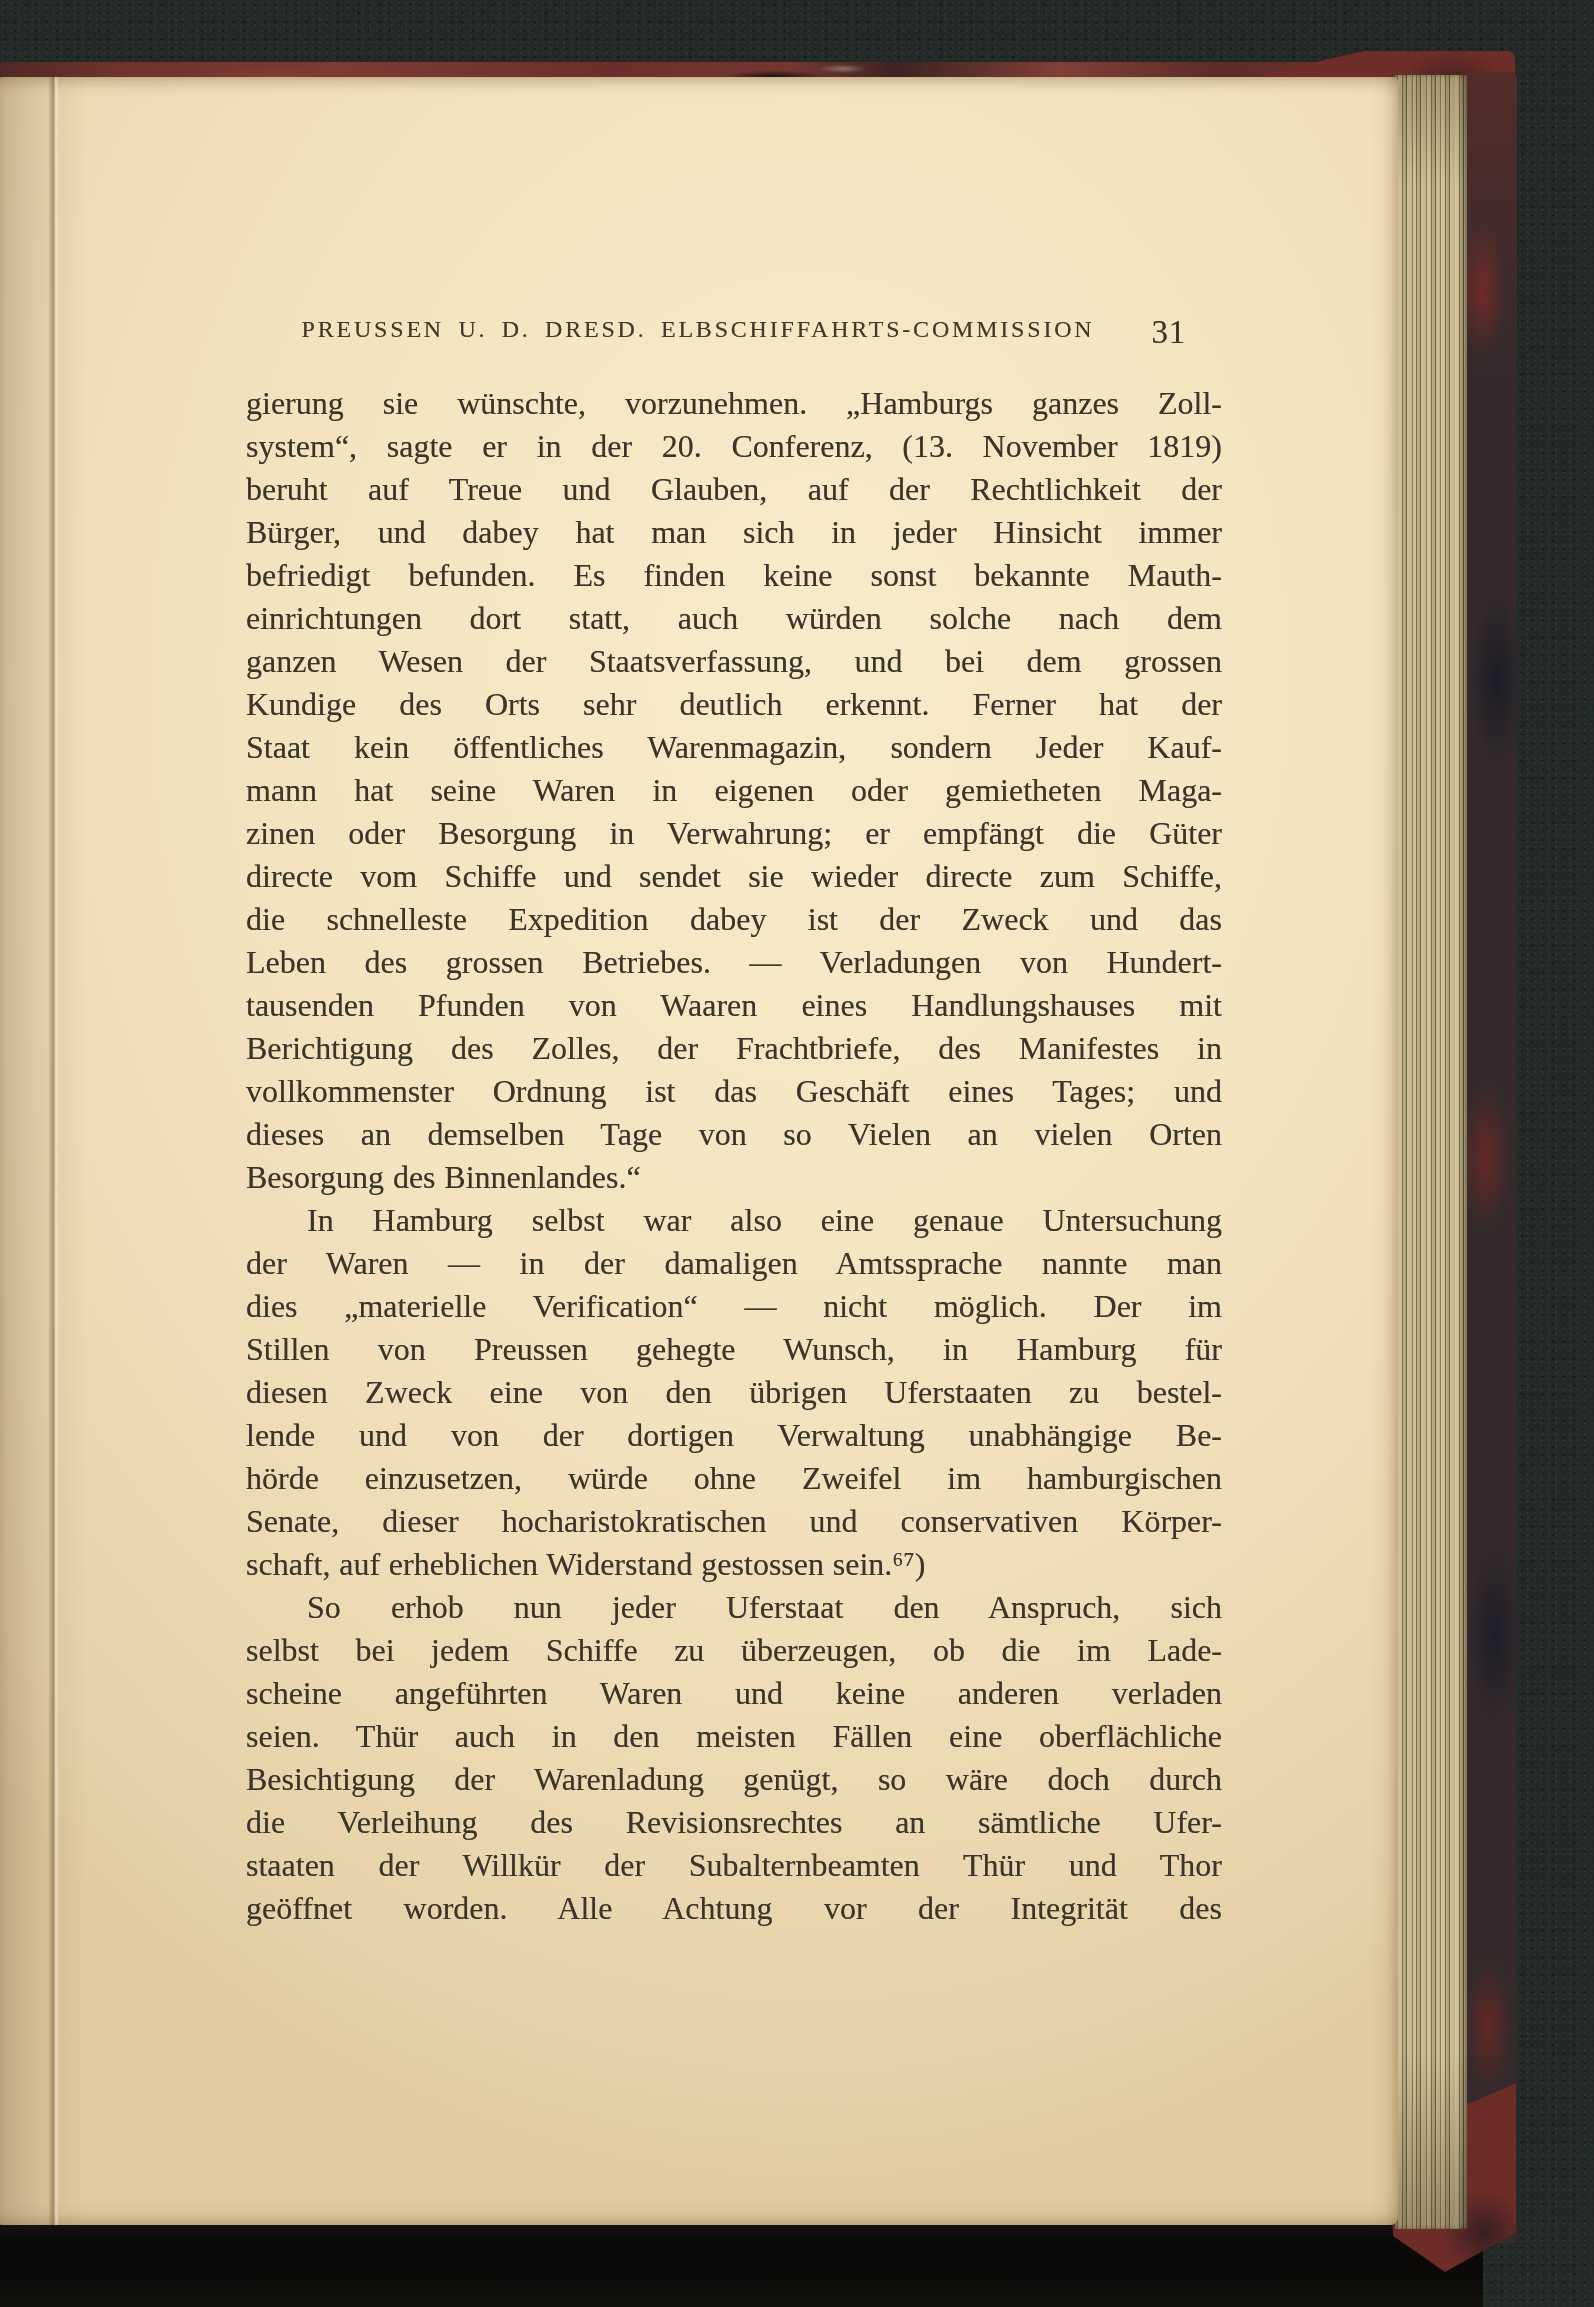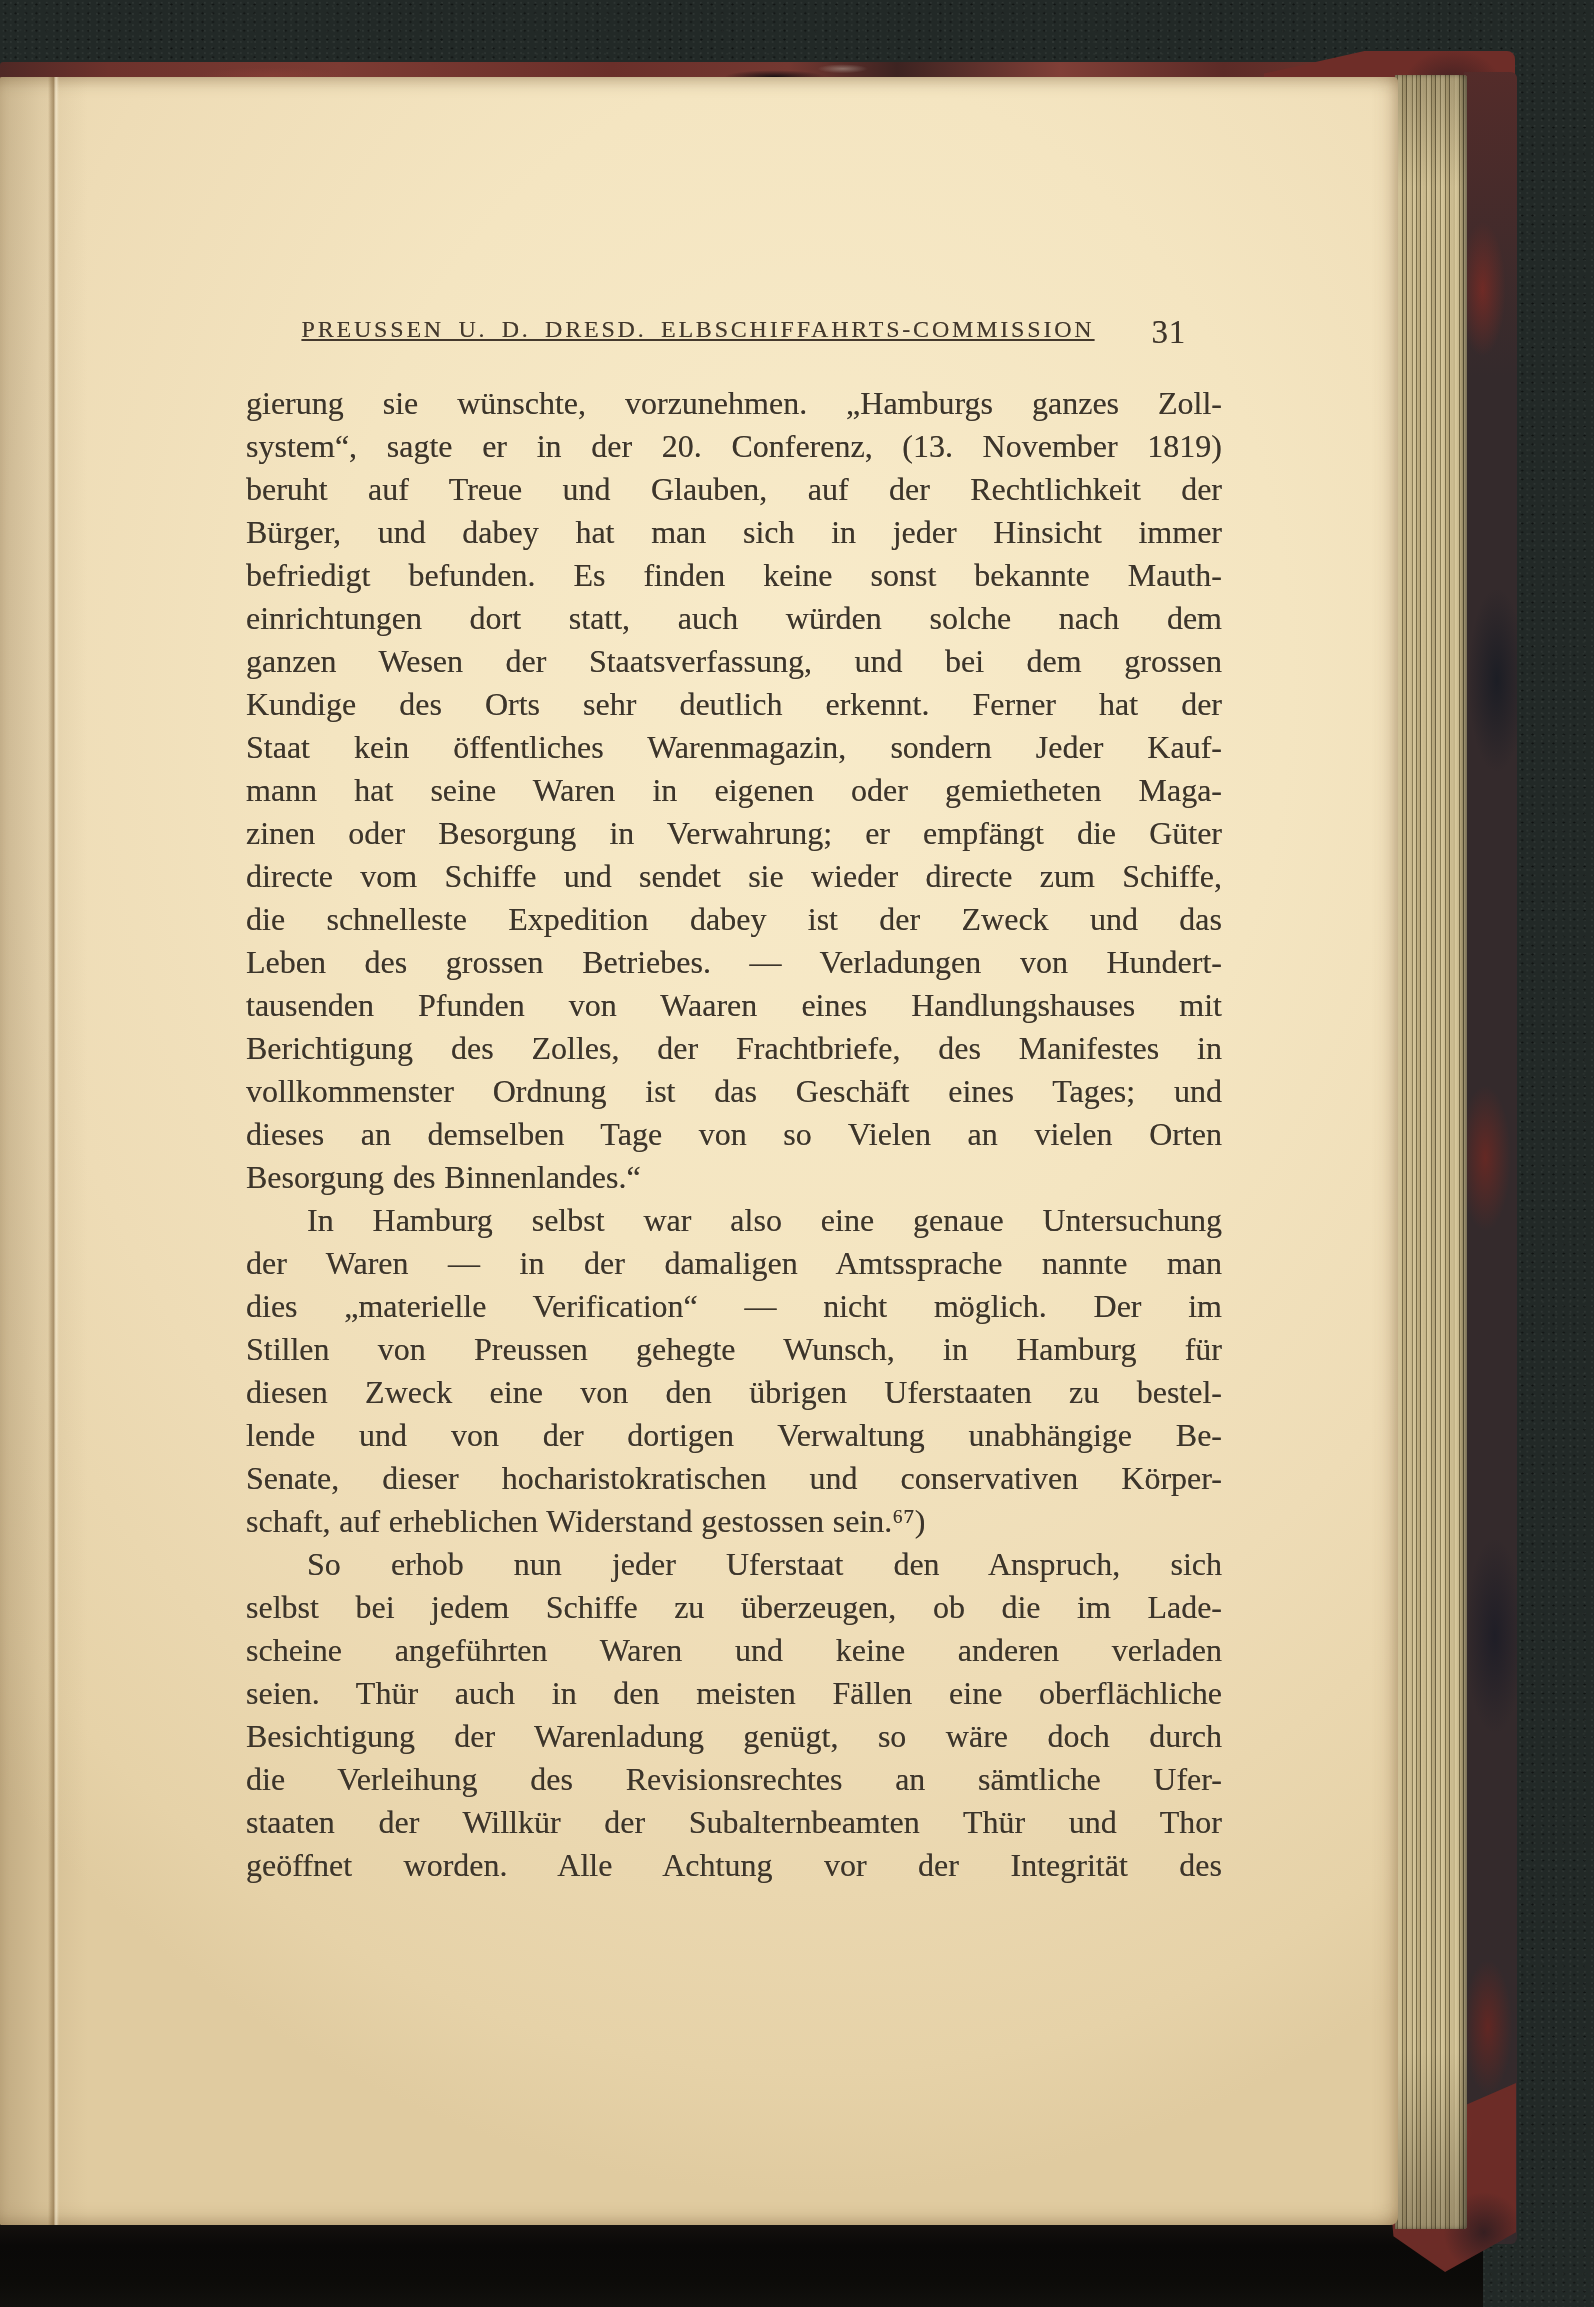--- a/index.html
+++ b/index.html
@@ -101,21 +101,20 @@
   }
 
   
   #pageheader{
     left:210px;top:236px;width:976px;height:35px;text-align:center;
     color:#44392d;
   }
   #pageheader .title{
     font-size:24px;line-height:32px;letter-spacing:2.8px;word-spacing:5.6px;
     text-shadow:0 0 0.6px rgba(62,52,40,.55);
-    text-decoration:underline;
   }
   #pageheader .pnum{
     position:absolute;right:0;top:-4.8px;font-size:33px;line-height:35px;
     letter-spacing:0.8px;color:#3e352b;text-shadow:0 0 0.6px rgba(62,52,40,.55);margin-top:7px;
   }
 
   
   #bodytext{
     left:210px;top:305px;width:976px;
     font-size:32px;line-height:43px;color:#3c352b;
@@ -165,20 +164,21 @@
       <div class="tline">Berichtigung des Zolles, der Frachtbriefe, des Manifestes in</div>
       <div class="tline">vollkommenster Ordnung ist das Geschäft eines Tages; und</div>
       <div class="tline">dieses an demselben Tage von so Vielen an vielen Orten</div>
       <div class="tline nojust">Besorgung des Binnenlandes.“</div>
       <div class="tline indent">In Hamburg selbst war also eine genaue Untersuchung</div>
       <div class="tline">der Waren — in der damaligen Amtssprache nannte man</div>
       <div class="tline">dies „materielle Verification“ — nicht möglich.  Der im</div>
       <div class="tline">Stillen von Preussen gehegte Wunsch, in Hamburg für</div>
       <div class="tline">diesen Zweck eine von den übrigen Uferstaaten zu bestel-</div>
       <div class="tline">lende und von der dortigen Verwaltung unabhängige Be-</div>
+      <div class="tline">hörde einzusetzen, würde ohne Zweifel im hamburgischen</div>
       <div class="tline">Senate, dieser hocharistokratischen und conservativen Körper-</div>
       <div class="tline nojust">schaft, auf erheblichen Widerstand gestossen sein.⁶⁷)</div>
       <div class="tline indent">So erhob nun jeder Uferstaat den Anspruch, sich</div>
       <div class="tline">selbst bei jedem Schiffe zu überzeugen, ob die im Lade-</div>
       <div class="tline">scheine angeführten Waren und keine anderen verladen</div>
       <div class="tline">seien.  Thür auch in den meisten Fällen eine oberflächliche</div>
       <div class="tline">Besichtigung der Warenladung genügt, so wäre doch durch</div>
       <div class="tline">die Verleihung des Revisionsrechtes an sämtliche Ufer-</div>
       <div class="tline">staaten der Willkür der Subalternbeamten Thür und Thor</div>
       <div class="tline">geöffnet worden.  Alle Achtung vor der Integrität des</div>

